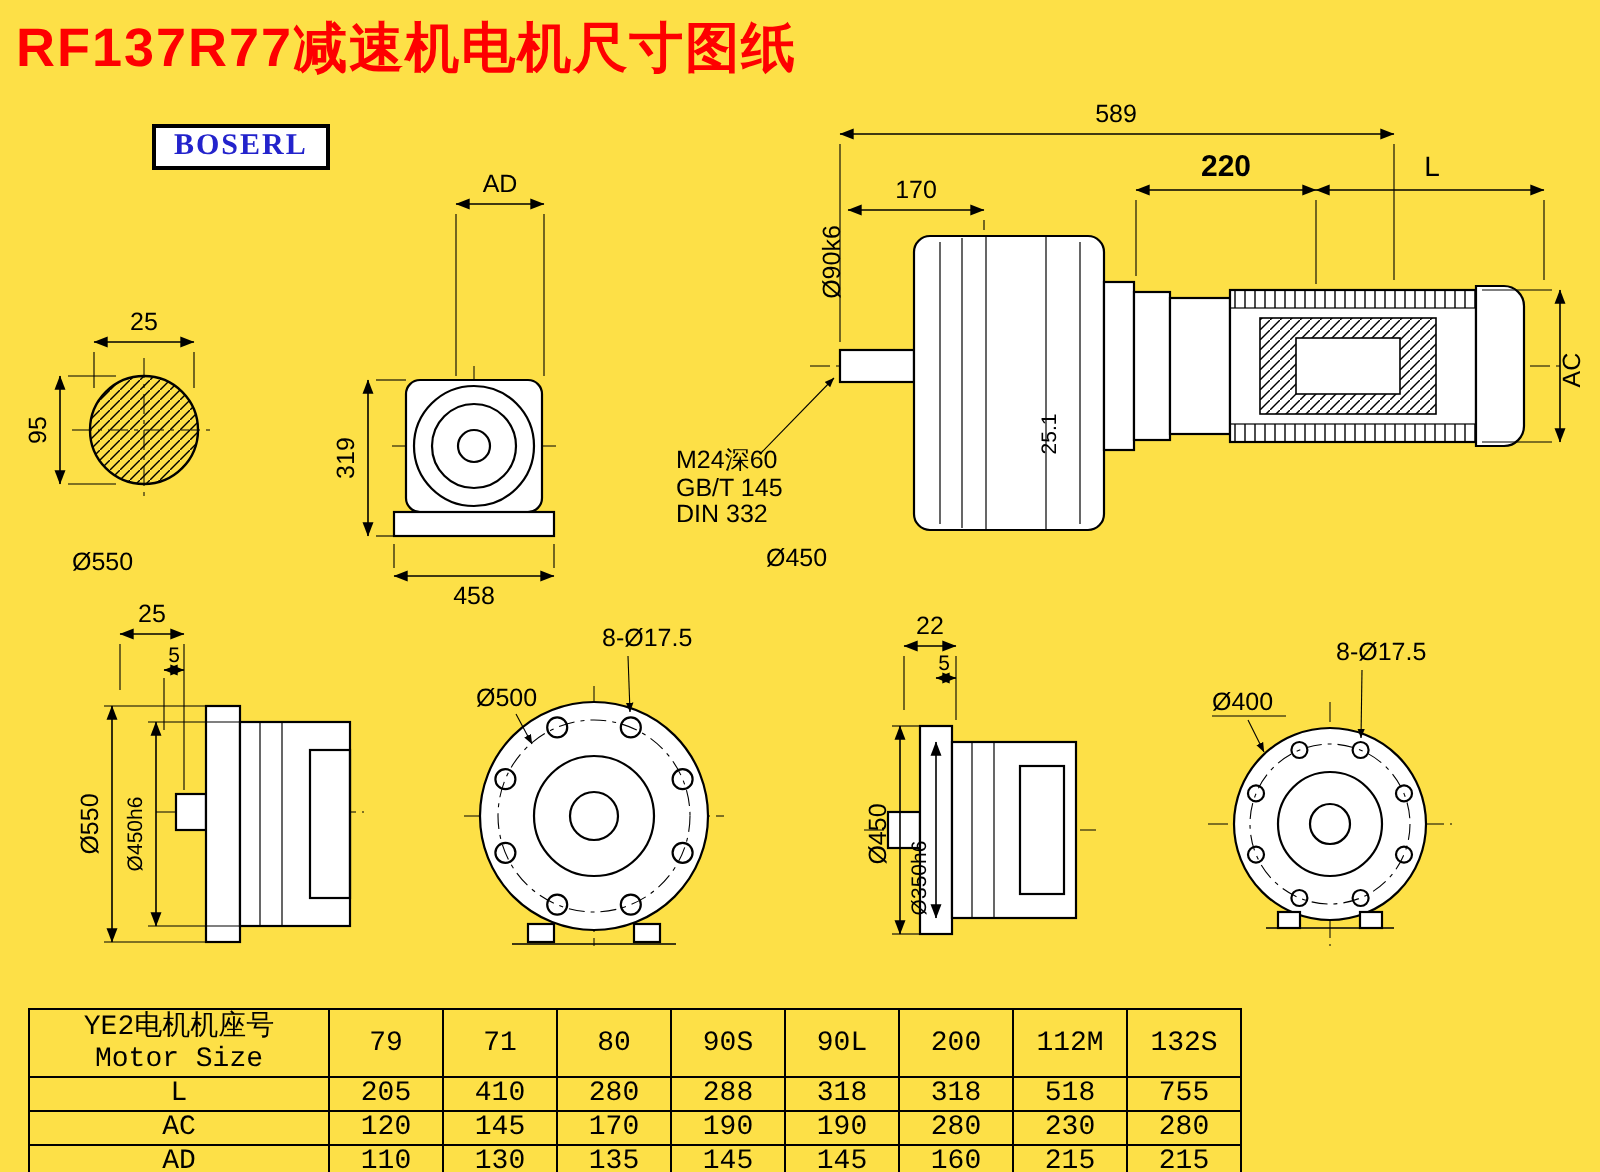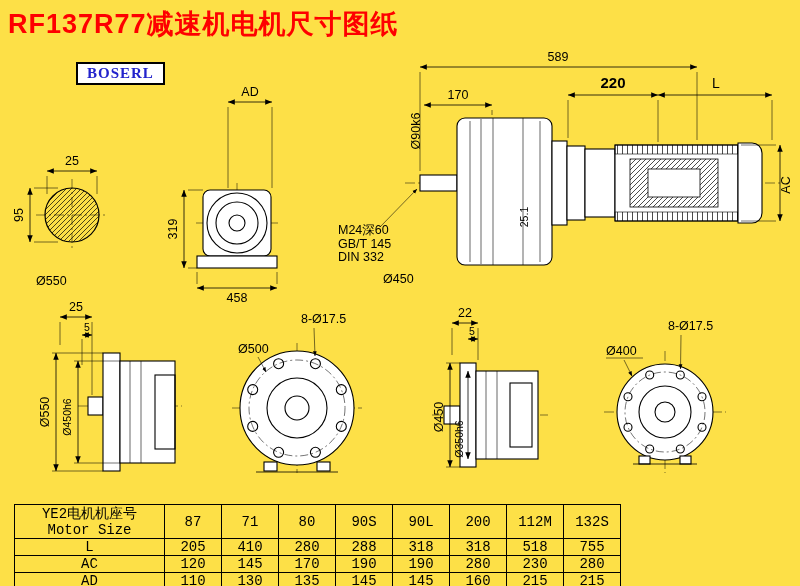--- a/index.html
+++ b/index.html
@@ -246,21 +246,21 @@
         <col style="width:57px">
         <col style="width:57px">
         <col style="width:57px">
     </colgroup>
     <tbody>
       <tr class="hrow">
         <th>
           <div>YE2电机机座号</div>
           <div>Motor Size</div>
         </th>
-        <th>87</th>
+        <th>79</th>
         <th>71</th>
         <th>80</th>
         <th>90S</th>
         <th>90L</th>
         <th>200</th>
         <th>112M</th>
         <th>132S</th>
       </tr>
       <tr>
         <th>L</th>

